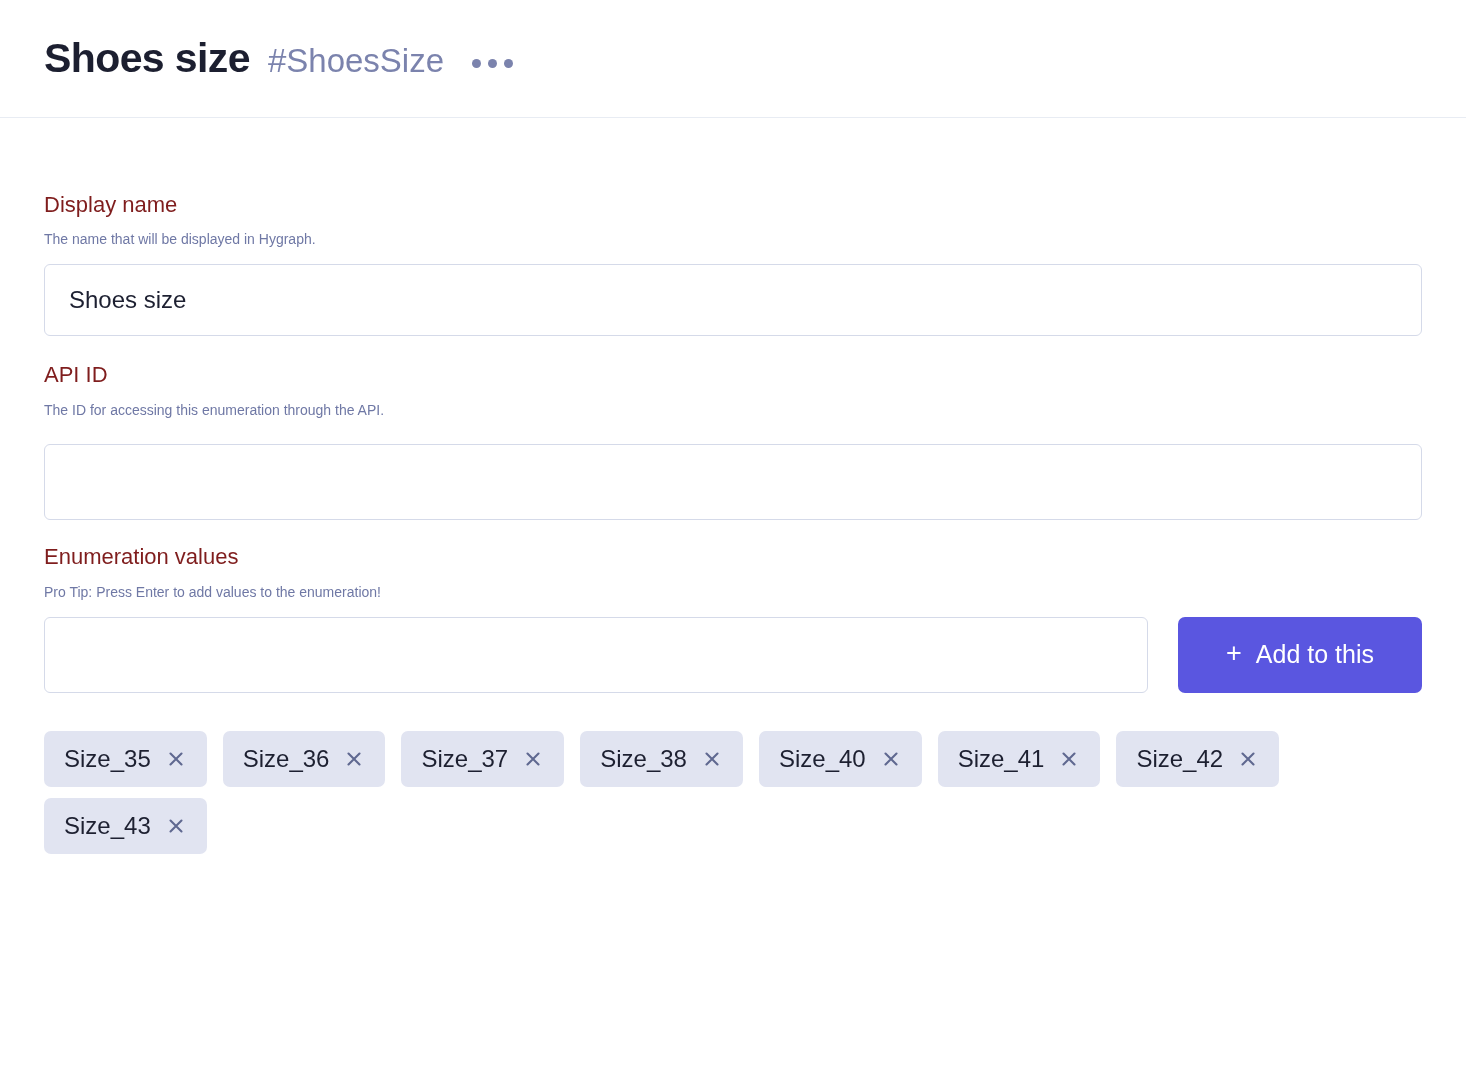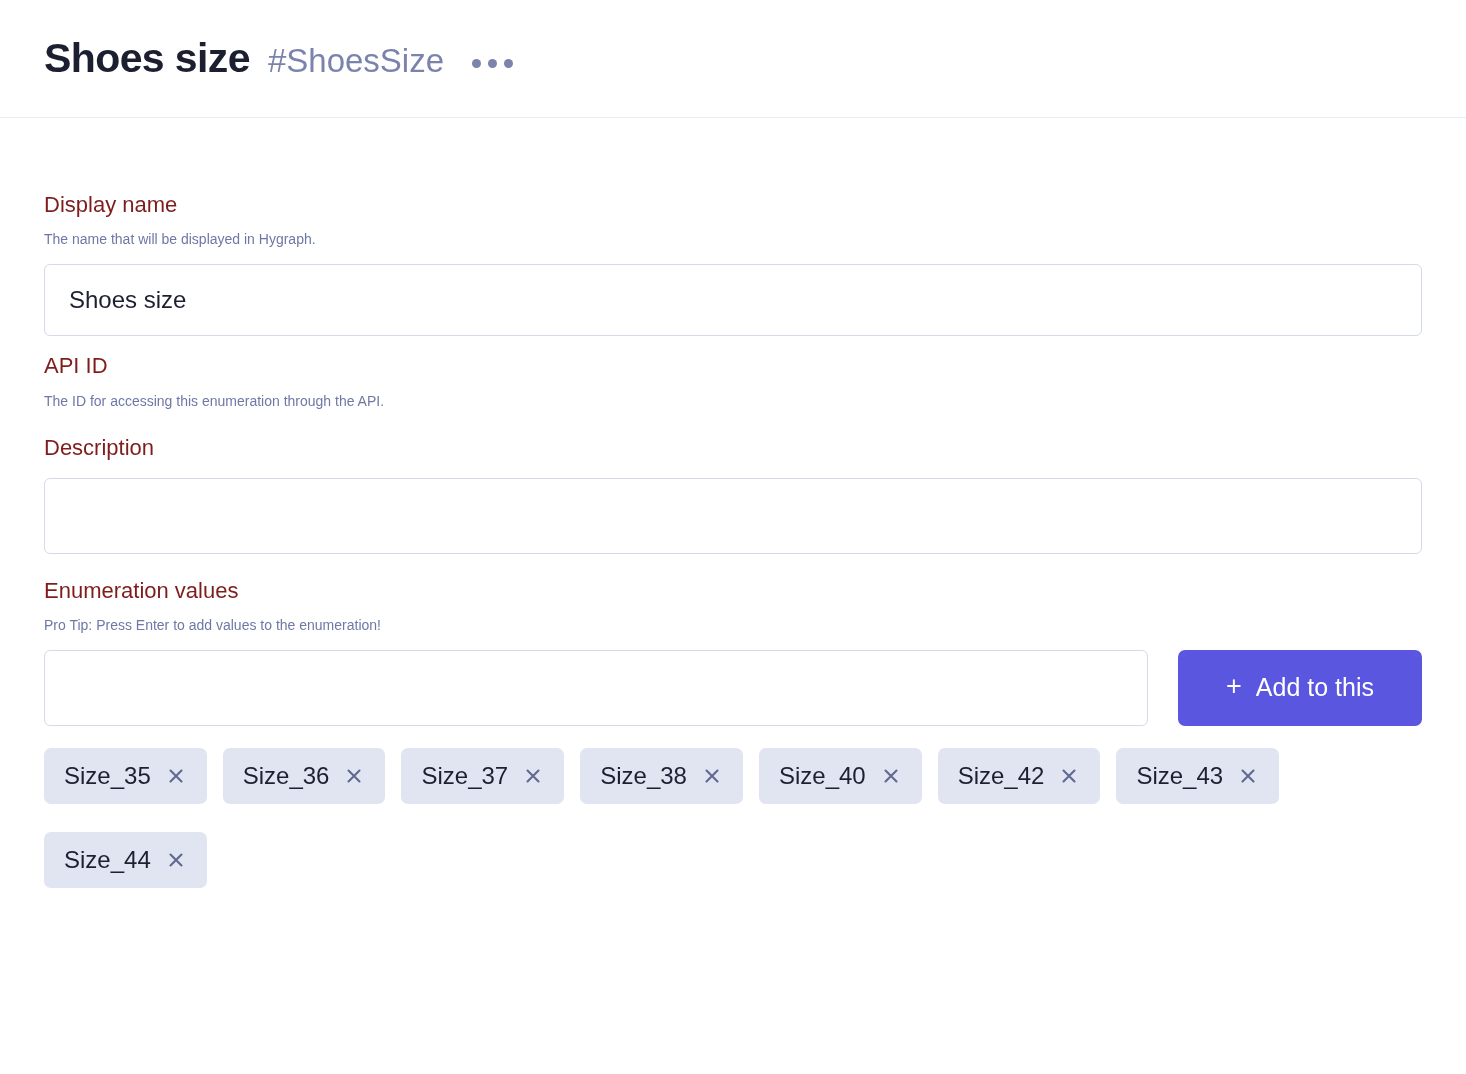--- a/index.html
+++ b/index.html
@@ -108,21 +108,21 @@
     font-family: "Liberation Sans", sans-serif;
     font-size: 24px;
     color: #1d2031;
     padding: 14px 24px;
     resize: none;
     outline: none;
     line-height: 1.3;
   }
   .textarea-input::placeholder { color: #9aa2c2; }
 
-  .gap-api { margin-top: 17px; }
+  .gap-api { margin-top: 26px; }
   .gap-desc { margin-top: 26px; }
   .gap-enum { margin-top: 24px; }
 
   
   .enum-row {
     display: flex;
     align-items: stretch;
     gap: 30px;
     margin-top: 16px;
   }
@@ -162,22 +162,22 @@
     line-height: 1;
     display: inline-block;
     position: relative;
     top: -1px;
   }
 
   
   .chips {
     display: flex;
     flex-wrap: wrap;
-    gap: 28px 16px;
-    margin-top: 22px;
+    gap: 11px 16px;
+    margin-top: 38px;
     width: 1378px;
   }
   .chip {
     display: inline-flex;
     align-items: center;
     gap: 14px;
     background: #e1e4f1;
     border-radius: 7px;
     height: 56px;
     padding: 0 20px;
@@ -222,21 +222,20 @@
     <div class="field-hint">The name that will be displayed in Hygraph.</div>
     <input class="text-input" type="text" value="Shoes size" style="">
   </div>
 
   <div class="field gap-api">
     <div class="field-label">API ID</div>
     <div class="field-hint">The ID for accessing this enumeration through the API.</div>
   </div>
 
   <div class="field gap-desc">
-    <div class="field-label">Description</div>
     <textarea class="textarea-input" placeholder="" style=""></textarea>
   </div>
 
   <div class="field gap-enum">
     <div class="field-label">Enumeration values</div>
     <div class="field-hint">Pro Tip: Press Enter to add values to the enumeration!</div>
 
     <div class="enum-row">
       <input class="enum-input" type="text" placeholder="" style="">
       <button class="add-btn">
@@ -280,39 +279,39 @@
         </div>
         <div class="chip">
           <span class="chip-label">Size_40</span>
           <span class="chip-remove">
             <svg width="20" height="20" viewBox="0 0 20 20" aria-hidden="true">
               <path d="M4.5 4.5 L15.5 15.5 M15.5 4.5 L4.5 15.5" stroke="#5f6890" stroke-width="2.1" stroke-linecap="round"></path>
             </svg>
           </span>
         </div>
         <div class="chip">
+          <span class="chip-label">Size_41</span>
+          <span class="chip-remove">
+            <svg width="20" height="20" viewBox="0 0 20 20" aria-hidden="true">
+              <path d="M4.5 4.5 L15.5 15.5 M15.5 4.5 L4.5 15.5" stroke="#5f6890" stroke-width="2.1" stroke-linecap="round"></path>
+            </svg>
+          </span>
+        </div>
+        <div class="chip">
           <span class="chip-label">Size_42</span>
           <span class="chip-remove">
             <svg width="20" height="20" viewBox="0 0 20 20" aria-hidden="true">
               <path d="M4.5 4.5 L15.5 15.5 M15.5 4.5 L4.5 15.5" stroke="#5f6890" stroke-width="2.1" stroke-linecap="round"></path>
             </svg>
           </span>
         </div>
         <div class="chip">
           <span class="chip-label">Size_43</span>
           <span class="chip-remove">
             <svg width="20" height="20" viewBox="0 0 20 20" aria-hidden="true">
               <path d="M4.5 4.5 L15.5 15.5 M15.5 4.5 L4.5 15.5" stroke="#5f6890" stroke-width="2.1" stroke-linecap="round"></path>
             </svg>
           </span>
         </div>
-        <div class="chip">
-          <span class="chip-label">Size_44</span>
-          <span class="chip-remove">
-            <svg width="20" height="20" viewBox="0 0 20 20" aria-hidden="true">
-              <path d="M4.5 4.5 L15.5 15.5 M15.5 4.5 L4.5 15.5" stroke="#5f6890" stroke-width="2.1" stroke-linecap="round"></path>
-            </svg>
-          </span>
-        </div>
       </div>
   </div>
 
 </div>
 
 </body></html>

